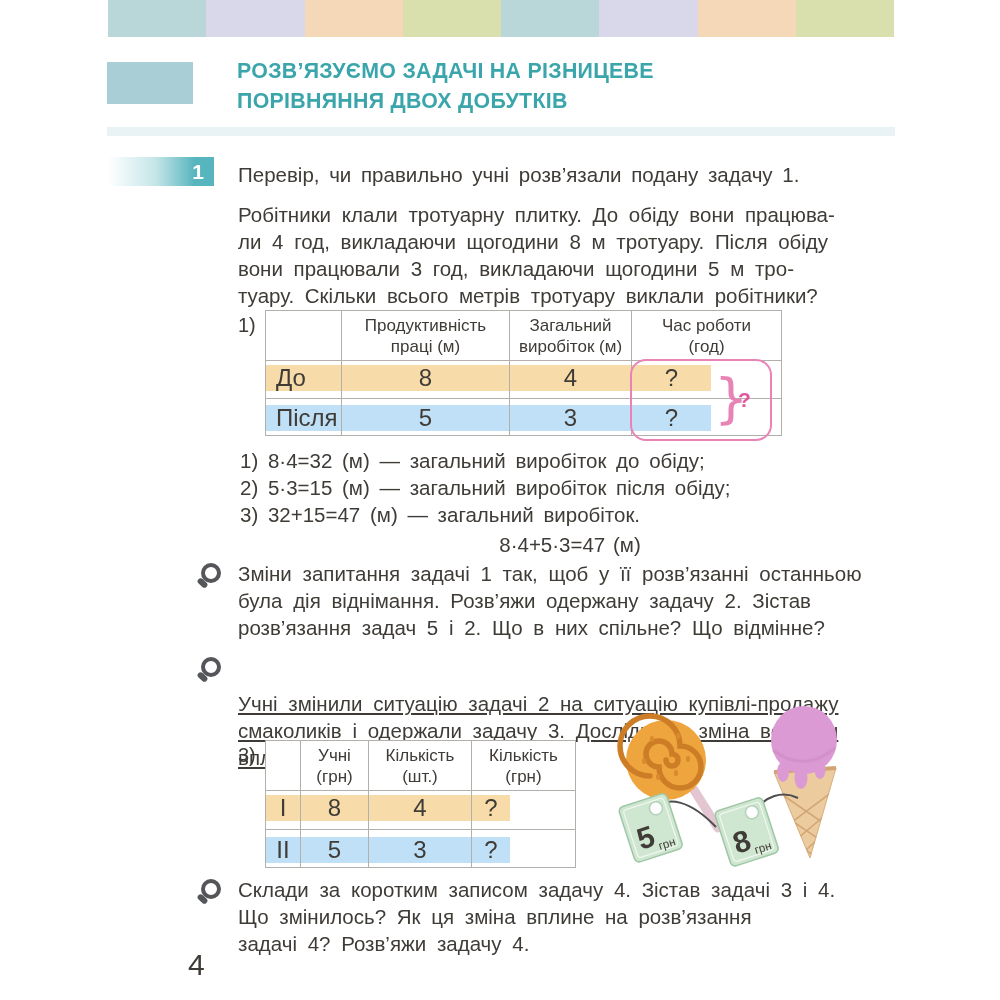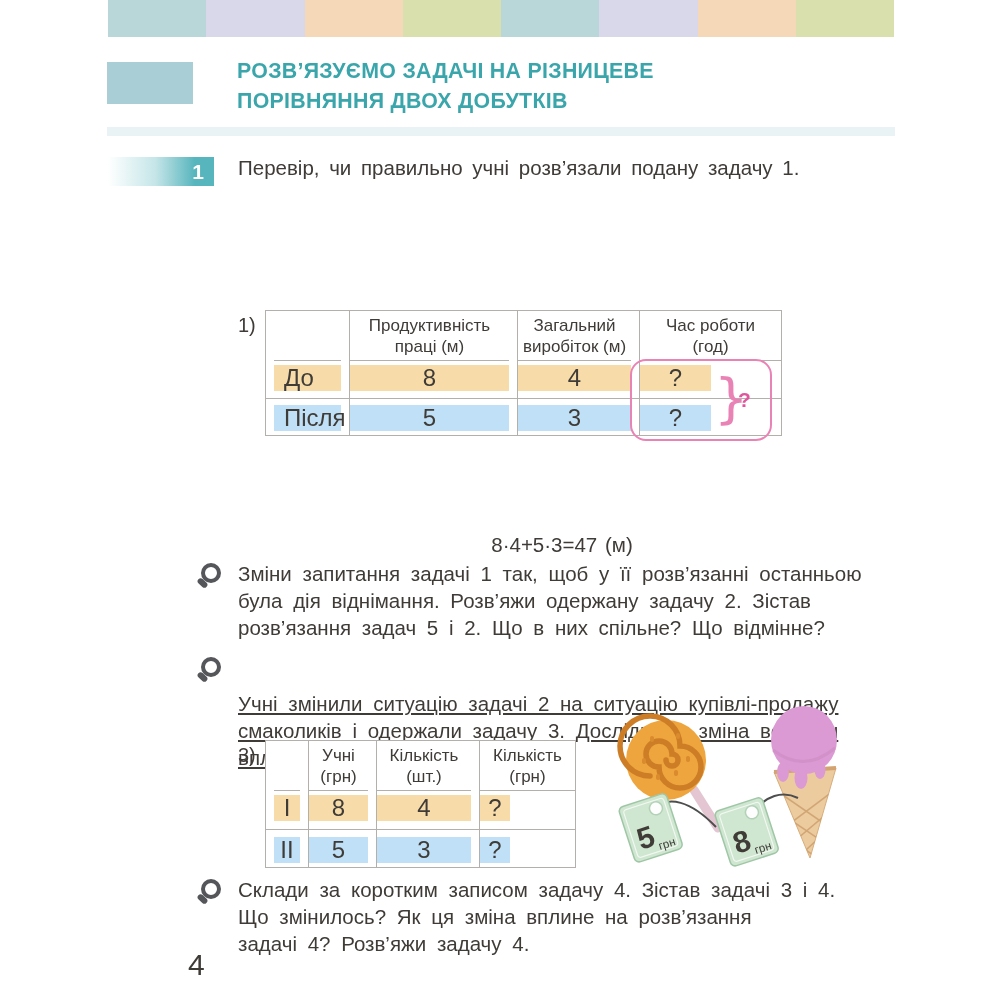--- a/index.html
+++ b/index.html
@@ -12,32 +12,32 @@
   .title-marker{position:absolute;left:107px;top:62px;width:86px;height:42px;background:var(--title-marker,#a9ced6);}
   .page-title{position:absolute;left:237px;top:56px;font-size:22px;font-weight:bold;line-height:30px;
               color:var(--teal,#3aa6ab);letter-spacing:.3px;white-space:pre;transform:scaleX(.97);transform-origin:left top;}
   .title-strip{position:absolute;left:107px;top:127px;width:788px;height:9px;background:var(--strip,#e9f2f5);}
   
   .badge{position:absolute;left:108px;top:157px;width:106px;height:29px;
          background:linear-gradient(90deg, rgba(87,181,189,0) 0%, rgba(87,181,189,.35) 45%, var(--badge,#57b5bd) 82%);}
   .badge .num{position:absolute;right:10px;top:0;height:29px;line-height:29px;color:#fff;font-size:21px;font-weight:bold;}
   
   .txt{position:absolute;left:238px;font-size:20.5px;line-height:27px;white-space:pre;color:var(--text,#3f3b37);word-spacing:5px;}
-  .intro{top:154px;word-spacing:4px;}
+  .intro{top:161px;word-spacing:4px;}
   .problem{top:201px;}
   .solutions{top:447px;left:240px;word-spacing:4px;}
-  .expression{top:531px;left:226px;width:672px;text-align:center;white-space:normal;word-spacing:2px;}
+  .expression{top:531px;left:234px;width:672px;text-align:center;white-space:normal;word-spacing:2px;}
   .t2{top:560px;} .t3txt{top:690px;text-decoration:underline;} .t4{top:876px;}
   .tbl-label{position:absolute;left:238px;font-size:20px;color:var(--text,#3f3b37);}
   .lab1{top:314px;} .lab3{top:744px;}
   
   .tbl{position:absolute;display:grid;border:1.5px solid var(--border,#b3b0ac);background:#fff;}
   .t1{left:265px;top:310px;grid-template-columns:75px 168px 122px 150px;grid-template-rows:50px 34px 6px 34px;}
   .t3{left:265px;top:740px;grid-template-columns:34px 68px 103px 104px;grid-template-rows:50px 34px 8px 34px;}
-  .cell{position:relative;border-left:1px solid var(--border,#b3b0ac);margin-left:8px;}
+  .cell{position:relative;border-left:1px solid var(--border,#b3b0ac);}
   .cell.first{border-left:none;}
   .hc{border-bottom:1px solid var(--border,#b3b0ac);display:flex;align-items:center;justify-content:center;
       text-align:center;font-size:17px;line-height:21px;white-space:pre;color:var(--text,#3f3b37);}
   .stripe{position:absolute;left:0;right:0;top:4px;bottom:4px;display:flex;align-items:center;justify-content:center;
           font-size:24px;color:var(--text,#3f3b37);}
   .stripe.orange{background:var(--row-orange,#f7dcaa);}
   .stripe.blue{background:var(--row-blue,#bfe0f6);}
   .stripe.lab{justify-content:flex-start;padding-left:10px;}
   .t1 .last .stripe{right:70px;}
   .t3 .last .stripe{right:65px;}
@@ -84,20 +84,24 @@
   <div class="title-marker"></div>
   <div class="page-title">РОЗВ’ЯЗУЄМО ЗАДАЧІ НА РІЗНИЦЕВЕ
 ПОРІВНЯННЯ ДВОХ ДОБУТКІВ</div>
   <div class="title-strip"></div>
 
   <div class="badge">
     <span class="num">1</span>
   </div>
   <div class="txt intro">Перевір, чи правильно учні розв’язали подану задачу 1.</div>
 
+  <div class="txt problem">Робітники клали тротуарну плитку. До обіду вони працюва-
+ли 4 год, викладаючи щогодини 8 м тротуару. Після обіду
+вони працювали 3 год, викладаючи щогодини 5 м тро-
+туару. Скільки всього метрів тротуару виклали робітники?</div>
 
   <div class="tbl-label lab1">1)</div>
   <div class="tbl t1">
     <div class="cell first hc"></div>
     <div class="cell hc">Продуктивність
 праці (м)</div>
     <div class="cell hc">Загальний
 виробіток (м)</div>
     <div class="cell hc">Час роботи
 (год)</div>
@@ -134,20 +138,23 @@
       </div>
 
     <div class="mid"></div>
   </div>
 
   <div class="ov ov1">
     <span class="br">}</span>
     <span class="qm">?</span>
   </div>
 
+  <div class="txt solutions">1) 8·4=32 (м) — загальний виробіток до обіду;
+2) 5·3=15 (м) — загальний виробіток після обіду;
+3) 32+15=47 (м) — загальний виробіток.</div>
   <div class="txt expression">8·4+5·3=47 (м)</div>
 
   <div class="mag m1">
       <span class="lens"></span>
       <span class="handle"></span>
     </div>
   <div class="txt t2">Зміни запитання задачі 1 так, щоб у її розв’язанні останньою
 була дія віднімання. Розв’яжи одержану задачу 2. Зістав
 розв’язання задач 5 і 2. Що в них спільне? Що відмінне?</div>
 

